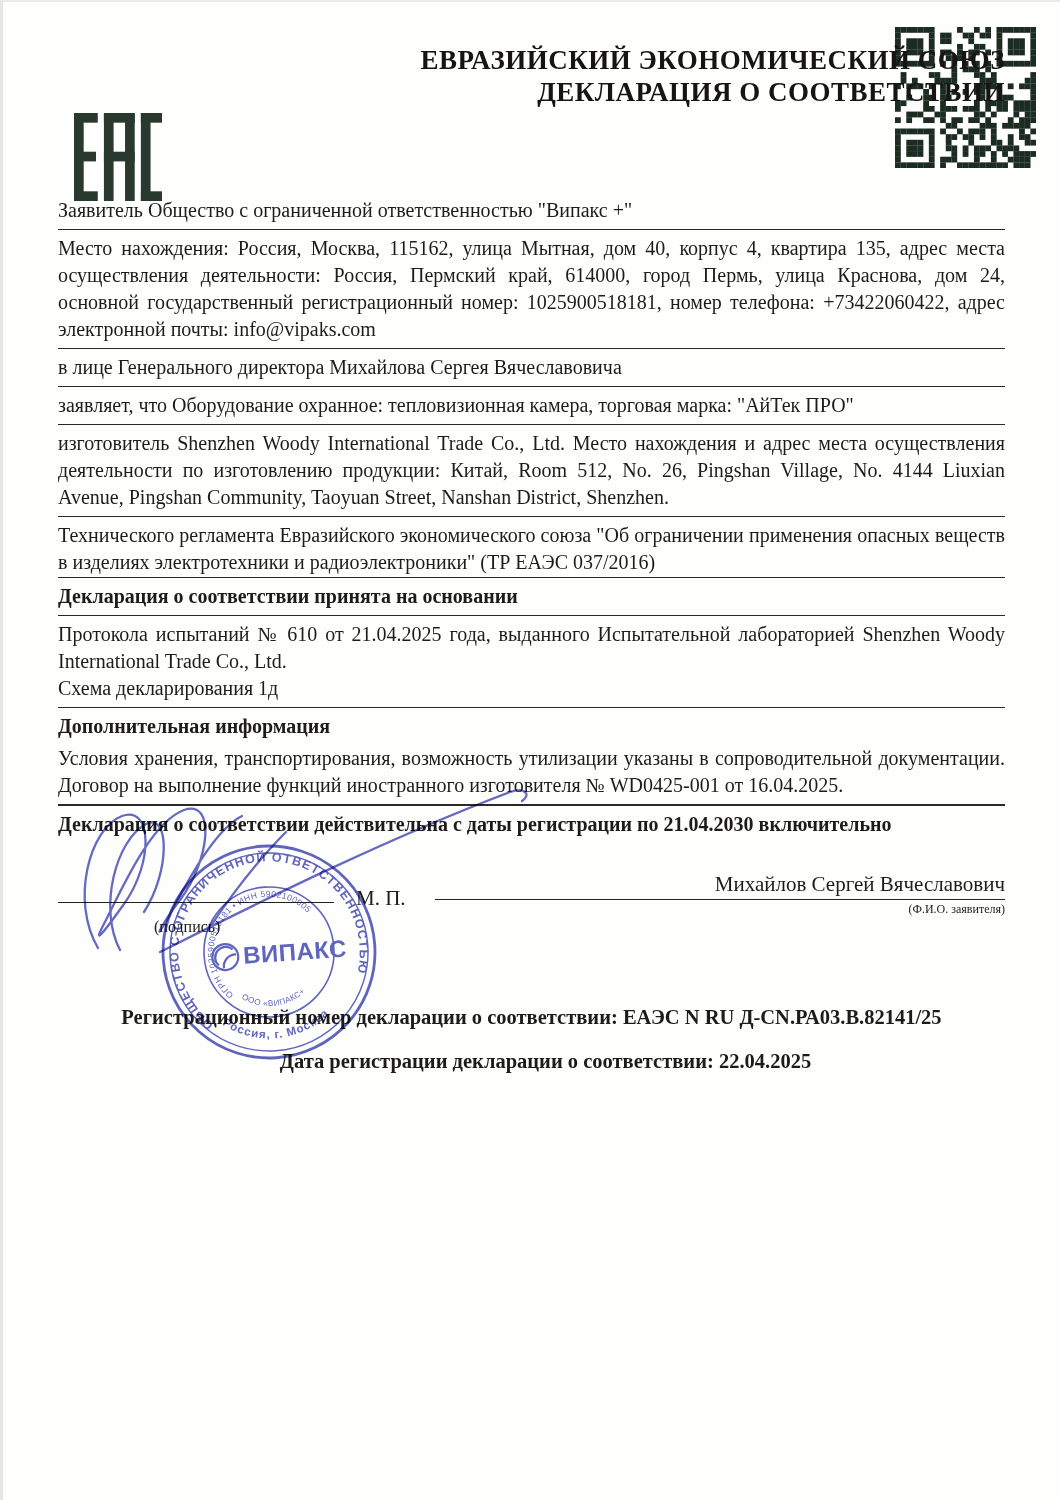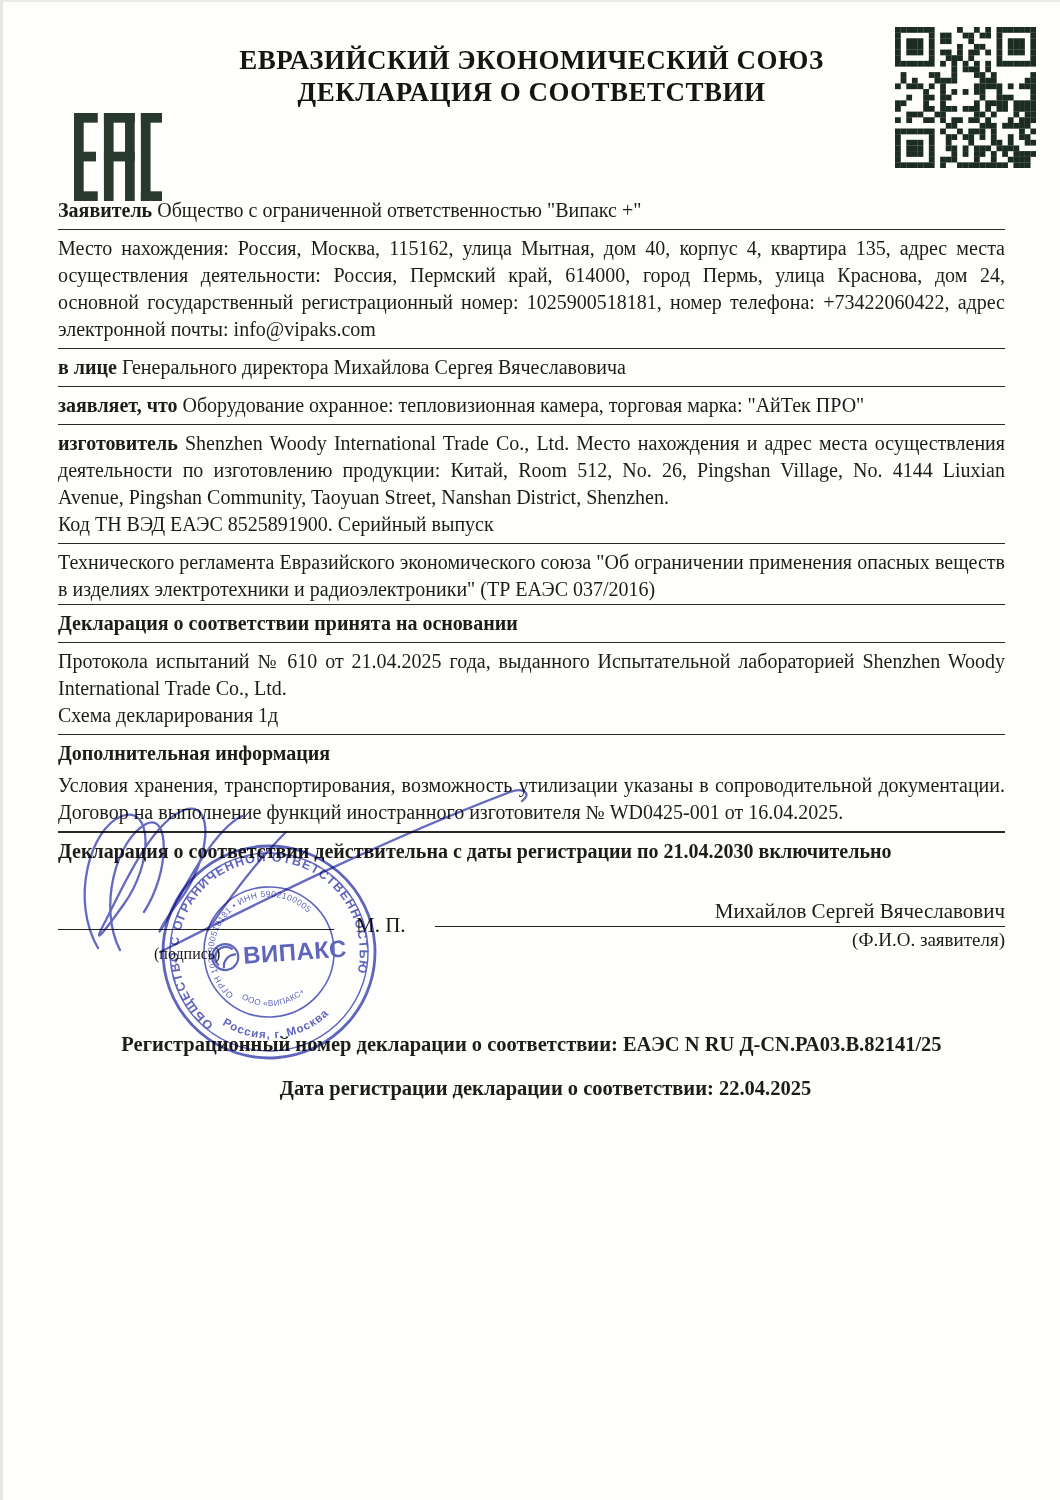--- a/index.html
+++ b/index.html
@@ -12,42 +12,42 @@
     font-family:"Liberation Serif", serif;
     color:var(--ink,#1d1c1a);
     box-shadow: inset 3px 0 0 #e8e6e2, inset 0 2px 0 #eceae6;
   }
   .content{ position:relative; padding:0 55px 0 58px; }
 
   
   .title-block{ padding-top:44px; text-align:center; }
   .title-block h1{
     margin:0; font-size:27px; line-height:32px; font-weight:bold;
-    letter-spacing:0.5px; color:#161513;
+    letter-spacing:0.5px; color:#161513;text-align:right;
   }
 
   
   .decl{ margin-top:84px; }
   .row{ padding-top:5px; font-size:20px; line-height:27px; }
   .row p{ margin:0; }
   .just{ text-align:justify; text-align-last:left; }
-  b.lbl{ font-weight:bold; }
+  b.lbl{ font-weight:normal; }
   .hrule{ border:0; border-top:1.7px solid #2b2825; margin:5px 0 0 0; }
   .hrule.tight{ margin-top:1px; }
   .hrule.thick{ border-top-width:2.7px; }
   .bold-line{ font-weight:bold; }
 
   
   .sig-area{ position:relative; height:142px; margin-top:6px; font-size:20px; }
   .sig-line{ position:absolute; left:0; top:58px; width:276px; border-bottom:1.9px solid #24221f; }
   .sig-caption{ position:absolute; left:96px; top:74px; font-size:16px; }
   .mp-label{ position:absolute; left:298px; top:42px; font-size:21px; }
   .fio-group{ position:absolute; left:377px; top:28px; width:570px; text-align:right; }
   .fio-name{ font-size:21px; padding-bottom:2px; border-bottom:1.9px solid #24221f; }
-  .fio-caption{ font-size:19px; padding-top:2px; }
+  .fio-caption{ font-size:12px; padding-top:2px; }
 
   
   .reg-line{ font-size:20.5px; font-weight:bold; margin:0;text-align:center; }
   .reg-line + .reg-line{ margin-top:21px;margin-left:28px; }
   .reg-block{ margin-top:20px; }
 
   
   .eac-mark{ position:absolute; left:74px; top:111px; width:88px; height:92px; }
   .qr{ position:absolute; left:895px; top:27px; width:141px; height:141px; }
   .signature-svg{ position:absolute; left:58px; top:780px; width:530px; height:195px;
@@ -424,21 +424,20 @@
 
       <div class="row">
         <p><b class="lbl">заявляет, что</b>
            <span>Оборудование охранное: тепловизионная камера, торговая марка: "АйТек ПРО"</span></p>
       </div>
       <div class="hrule"></div>
 
       <div class="row">
         <p class="just"><b class="lbl">изготовитель</b>
            <span>Shenzhen Woody International Trade Co., Ltd. Место нахождения и адрес места осуществления деятельности по изготовлению продукции: Китай, Room 512, No. 26, Pingshan Village, No. 4144 Liuxian Avenue, Pingshan Community, Taoyuan Street, Nanshan District, Shenzhen.</span></p>
-        <p>Код ТН ВЭД ЕАЭС 8525891900. Серийный выпуск</p>
       </div>
       <div class="hrule"></div>
 
 
       <div class="row">
         <p class="just">Технического регламента Евразийского экономического союза "Об ограничении применения опасных веществ в изделиях электротехники и радиоэлектроники" (ТР ЕАЭС 037/2016)</p>
       </div>
       <div class="hrule tight"></div>
 
       <div class="row">

